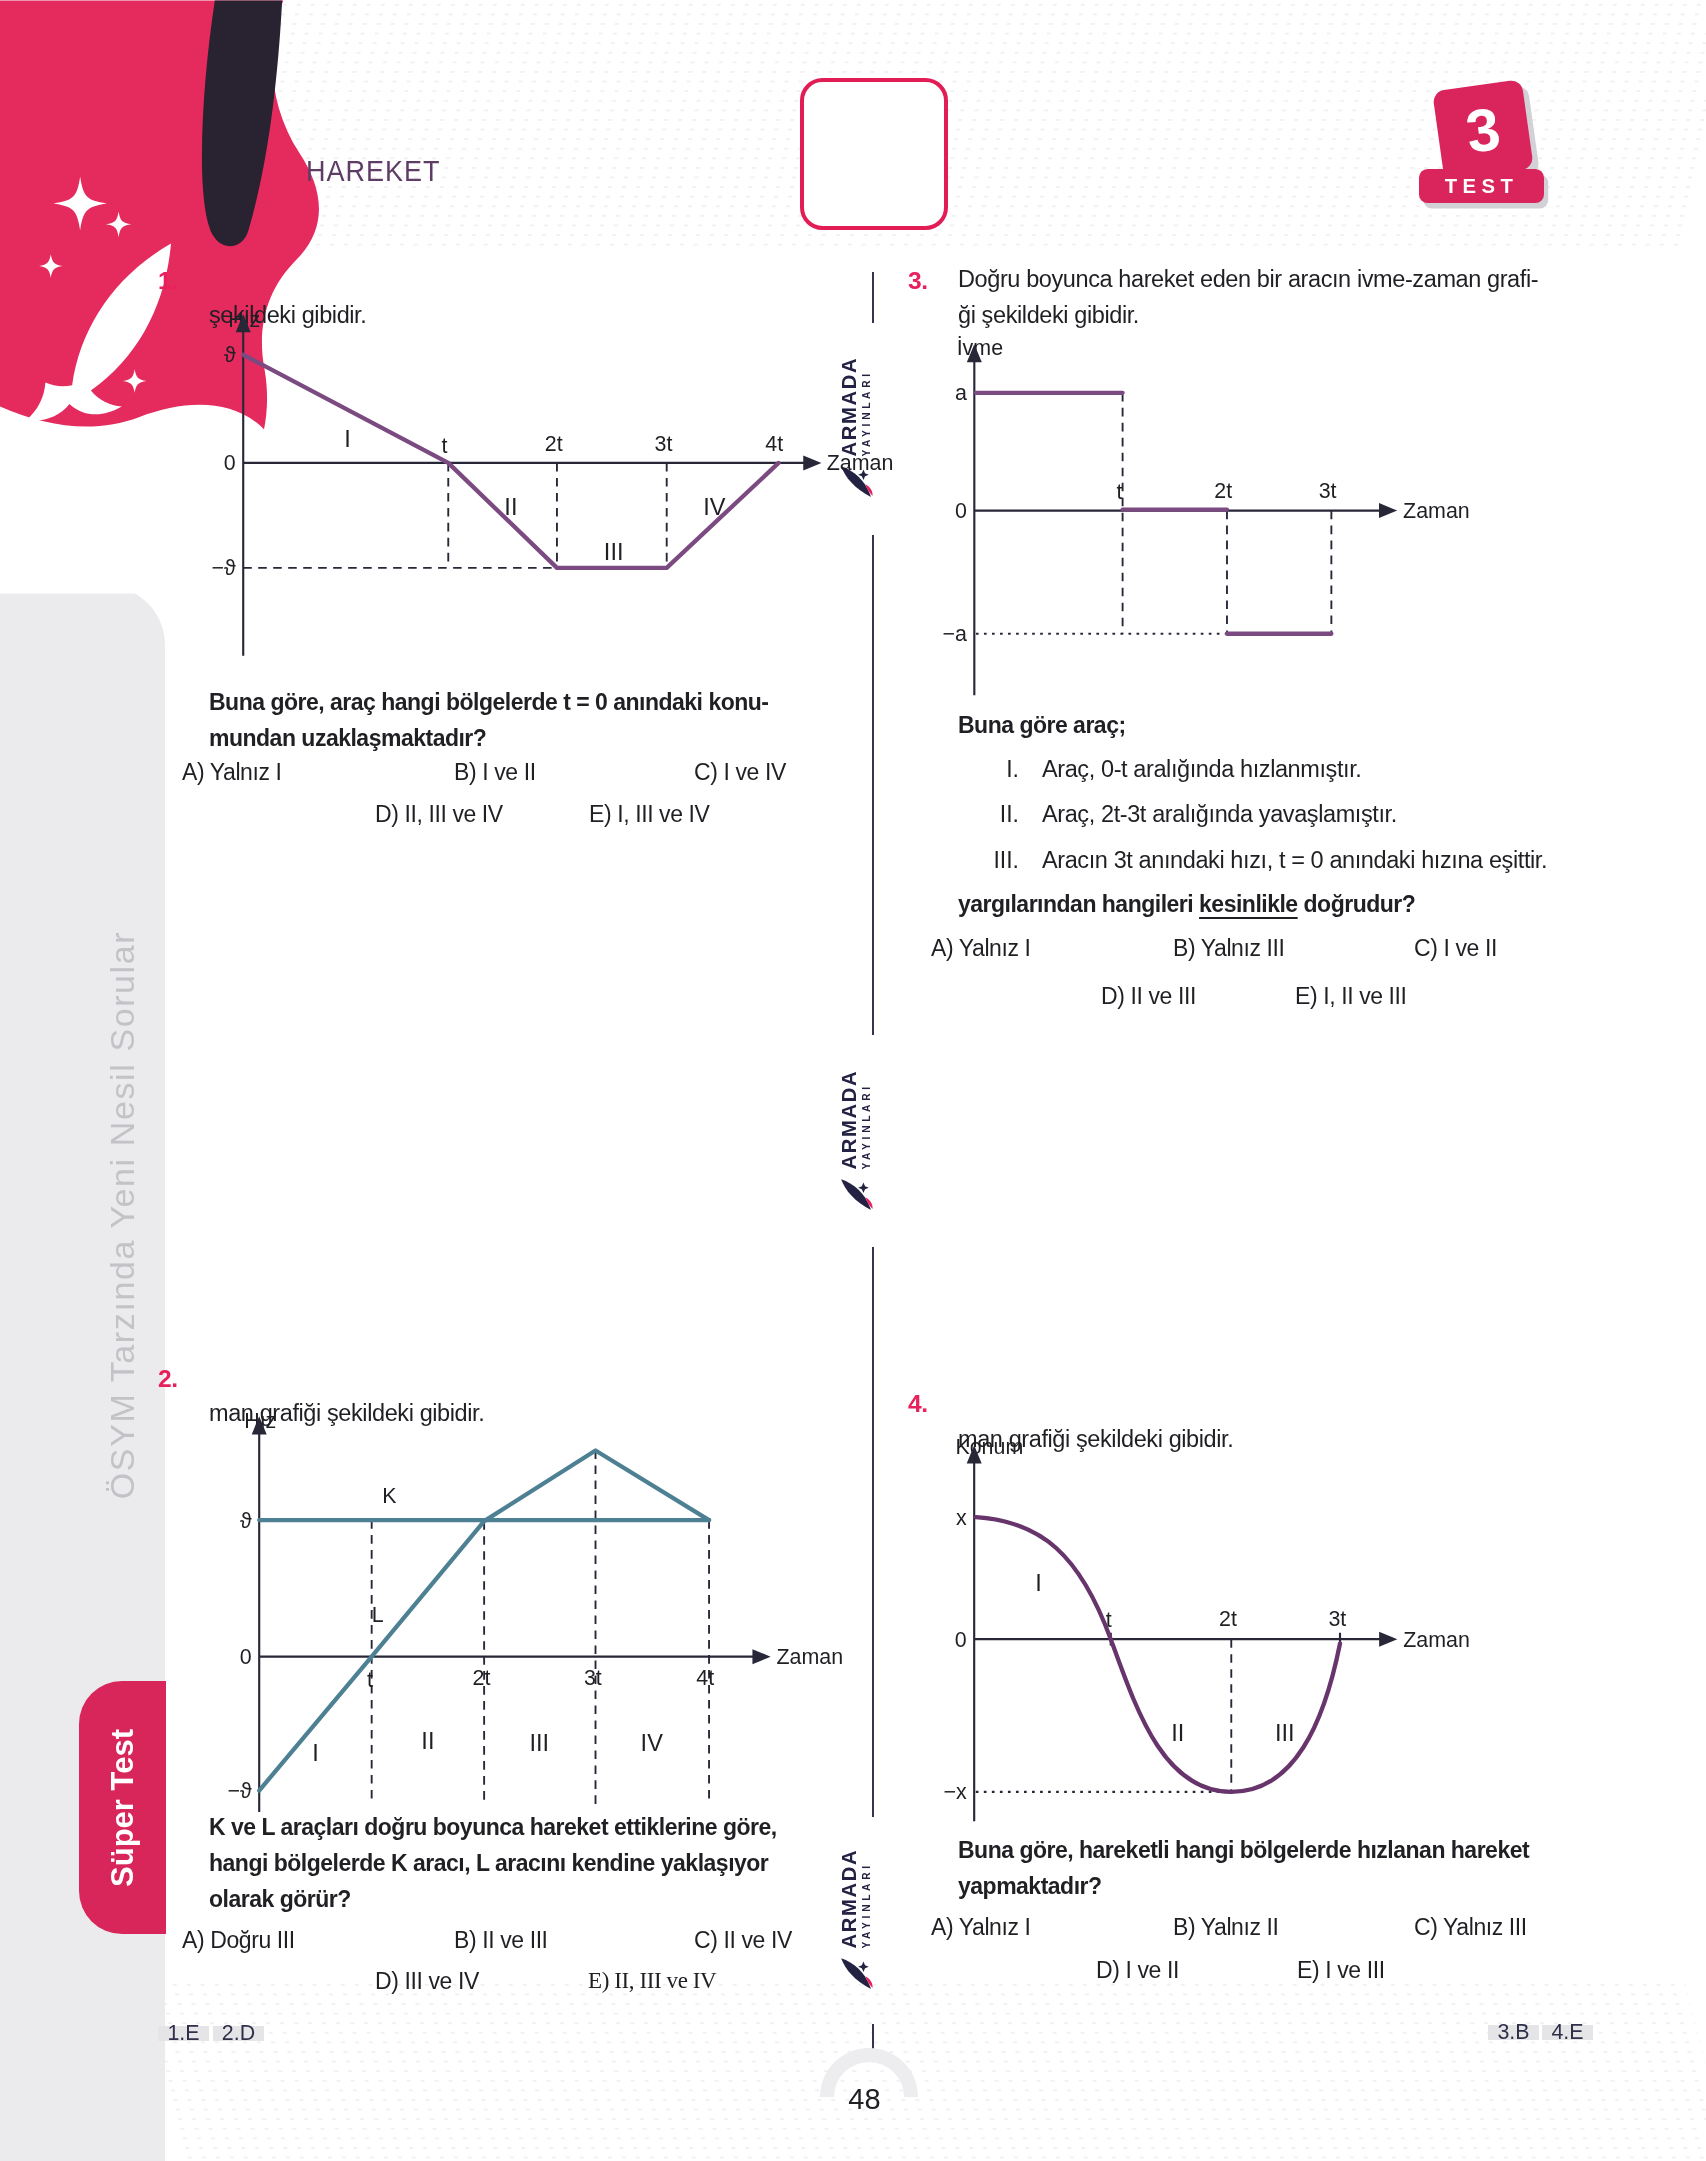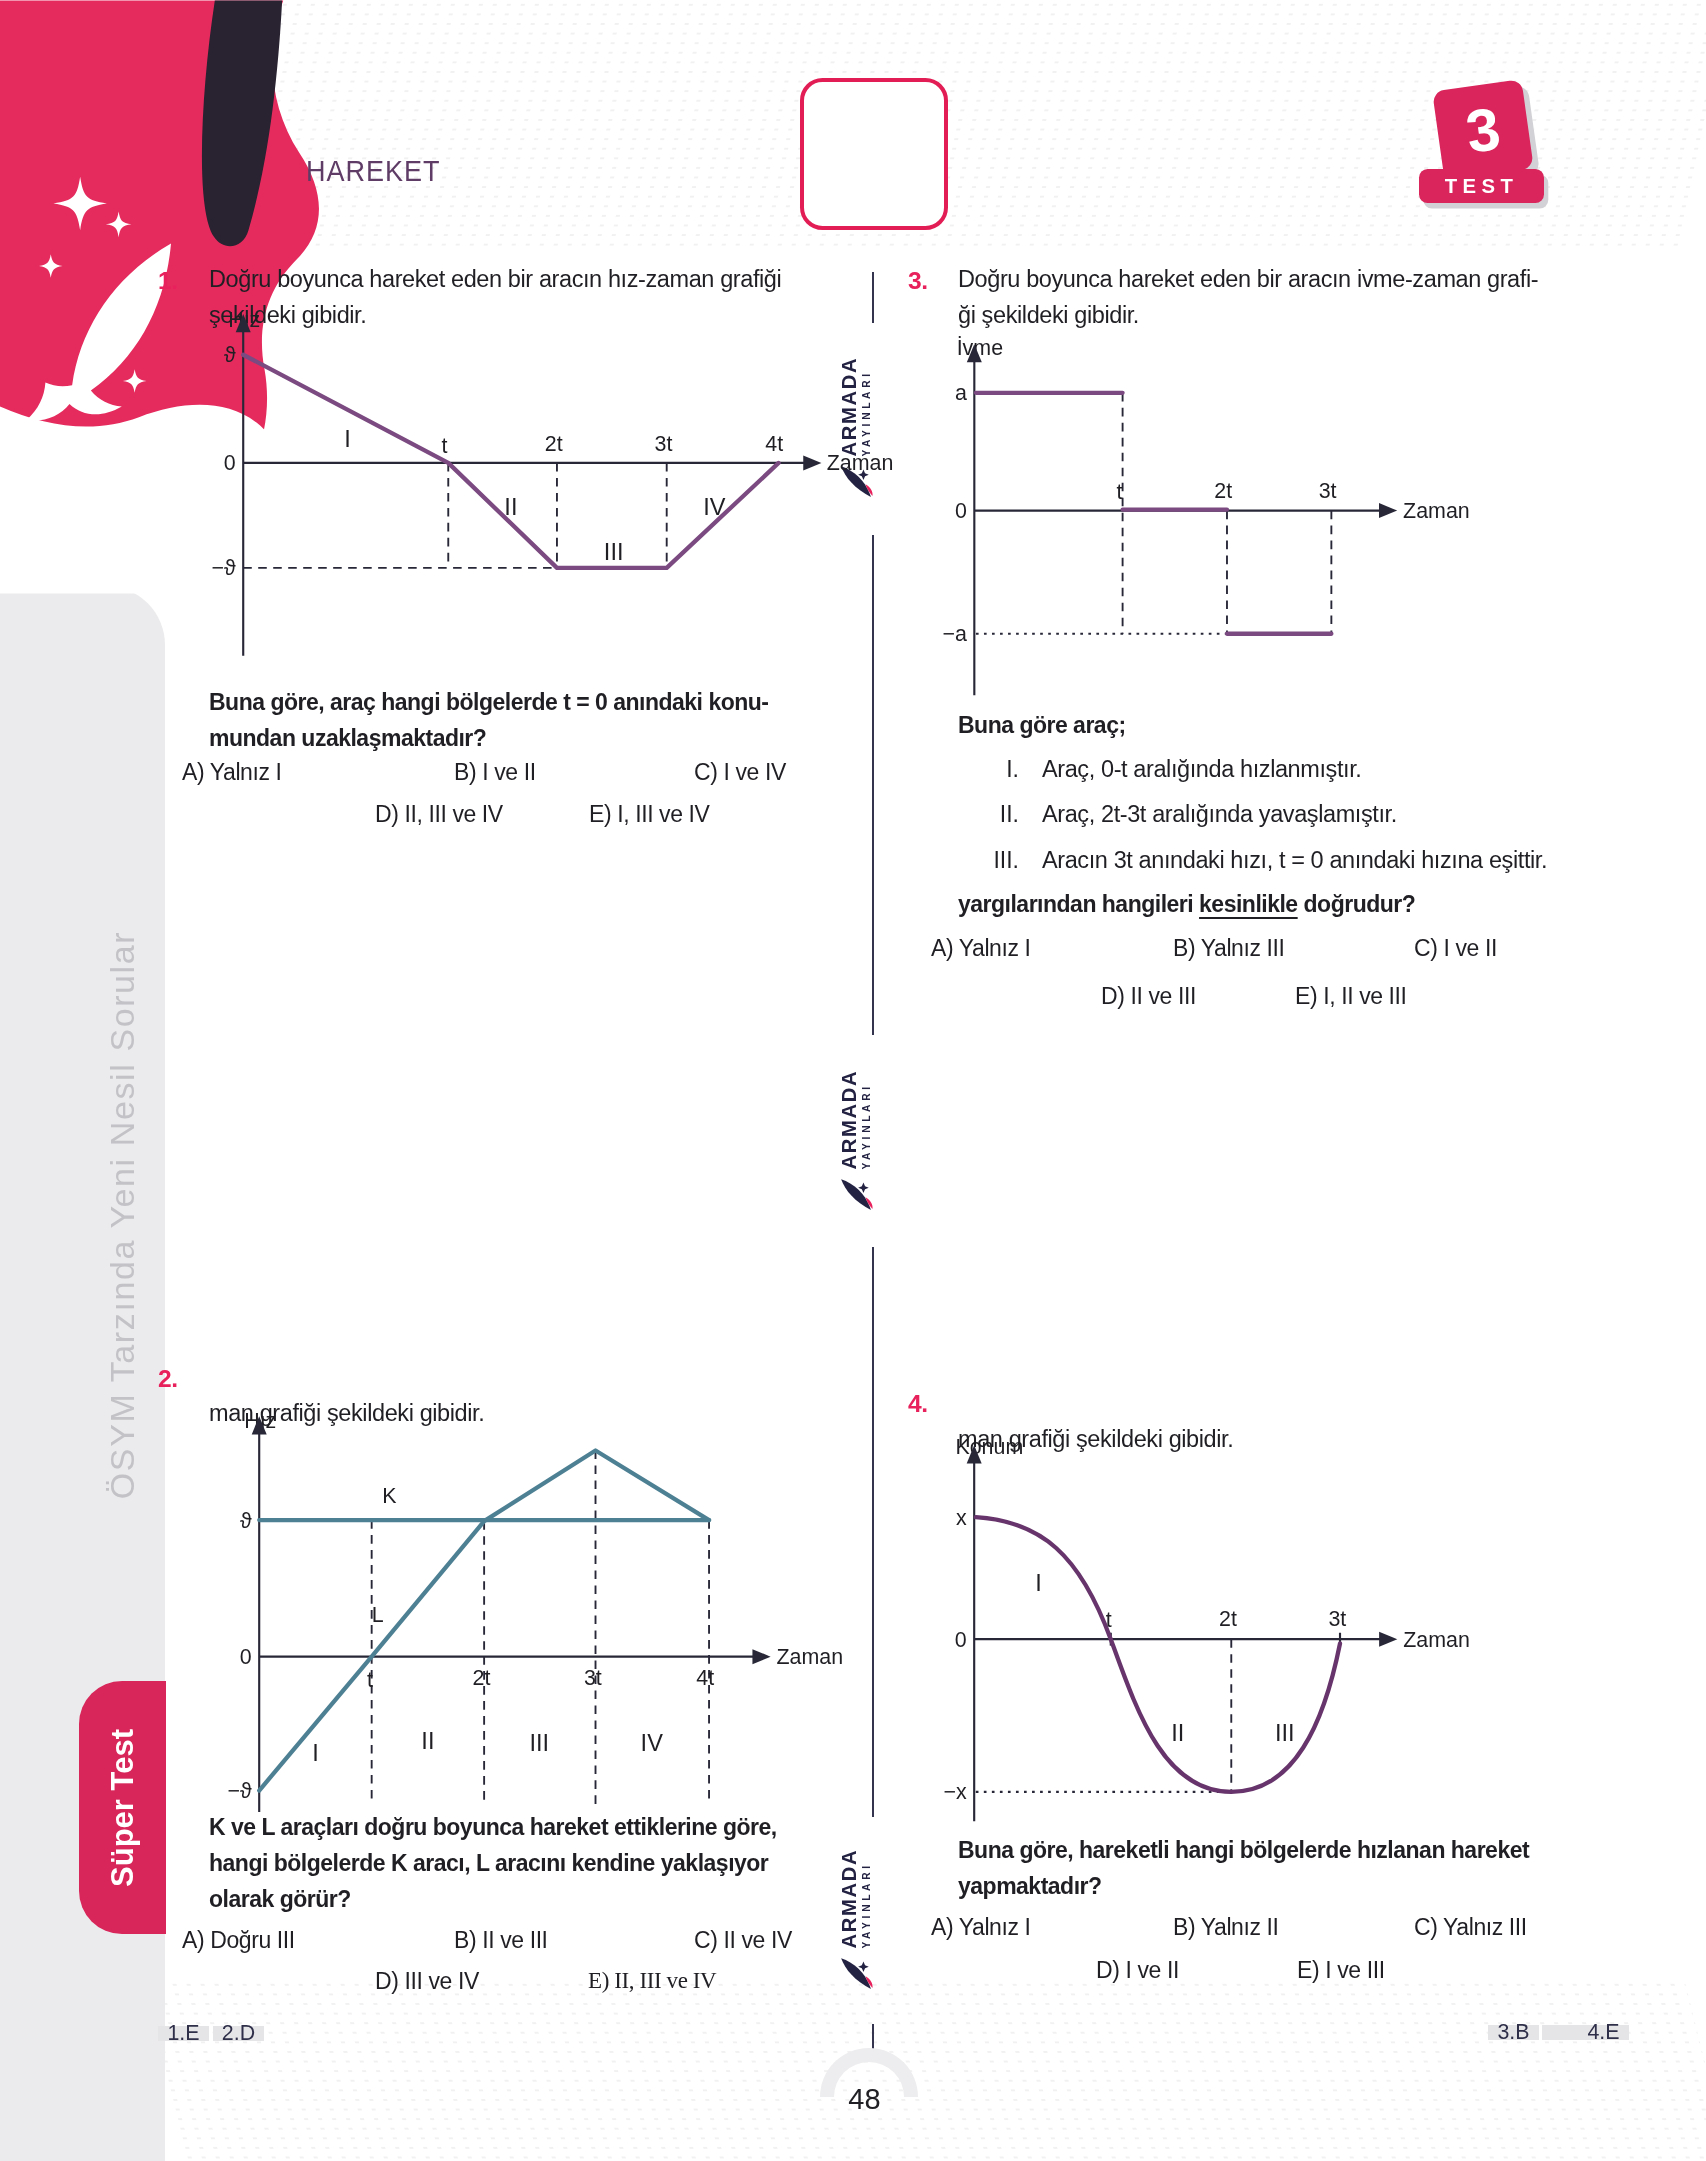--- a/index.html
+++ b/index.html
@@ -131,21 +131,20 @@
       <path fill="#e8215d" d="M6,63 C14,56 20,52 28,50 C22,60 14,64 6,63 Z"></path>
       <path fill="#232243" d="M46,36 l3,7 7,3 -7,3 -3,7 -3,-7 -7,-3 7,-3 Z"></path>
     </svg>
     <div>
       <div class="brand-name">ARMADA</div>
       <div class="brand-sub">YAYINLARI</div>
     </div>
   </div>
 
   <div class="qnum" style="left:158px;top:267px;">1.</div>
-  <div class="qline" style="left:209px;top:266px;">Doğru boyunca hareket eden bir aracın hız-zaman grafiği</div>
   <div class="qline" style="left:209px;top:302px;">şekildeki gibidir.</div>
 
   <svg class="graph" style="left:211px;top:313px;" width="648" height="348" viewBox="0 0 1210 650">
     <text x="32" y="26">Hız</text>
     <line class="axis" x1="60" y1="640" x2="60" y2="30"></line>
     <polygon class="ah" points="60,2 46,36 74,36"></polygon>
     <line class="axis" x1="60" y1="280" x2="1118" y2="280"></line>
     <polygon class="ah" points="1140,280 1106,266 1106,294"></polygon>
     <text x="1150" y="294">Zaman</text>
     <text text-anchor="end" x="46" y="294">0</text>
@@ -286,18 +285,18 @@
   <div class="qline qbold" style="left:958px;top:1873px;">yapmaktadır?</div>
   <div class="opt" style="left:931px;top:1914px;">A) Yalnız I</div>
   <div class="opt" style="left:1173px;top:1914px;">B) Yalnız II</div>
   <div class="opt" style="left:1414px;top:1914px;">C) Yalnız III</div>
   <div class="opt" style="left:1096px;top:1957px;">D) I ve II</div>
   <div class="opt" style="left:1297px;top:1957px;">E) I ve III</div>
 
   <div class="ans" style="left:158px;top:2026px;">1.E</div>
   <div class="ans" style="left:213px;top:2026px;">2.D</div>
   <div class="ans" style="left:1488px;top:2025px;">3.B</div>
-  <div class="ans" style="left:1542px;top:2025px;padding-left:36px;">4.E</div>
+  <div class="ans" style="left:1542px;top:2025px;">4.E</div>
   <div class="arc"></div>
   <div class="pagenum">48</div>
 
 </div>
 
 
 </body></html>

